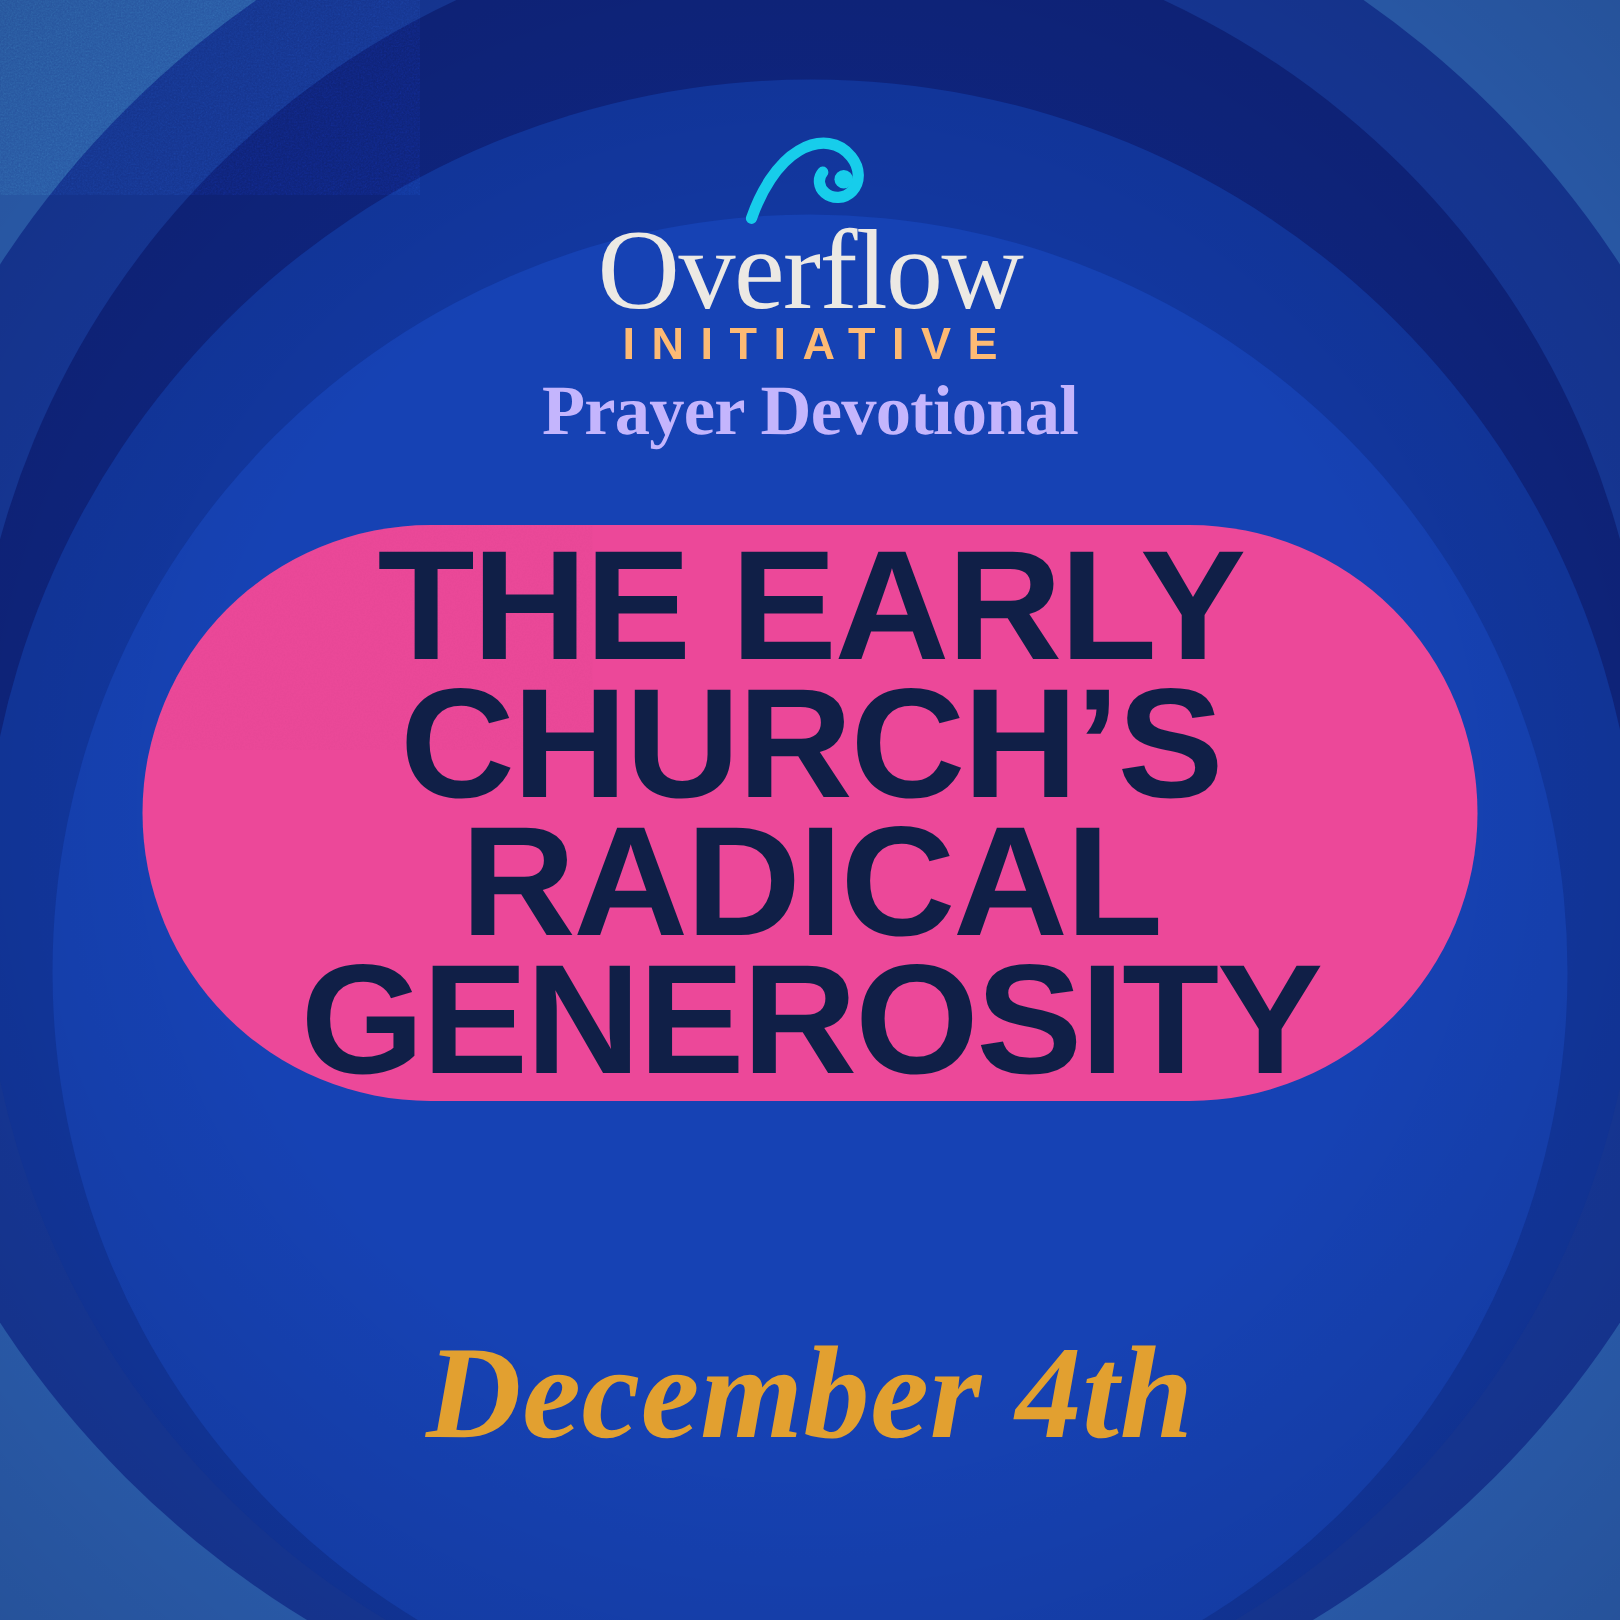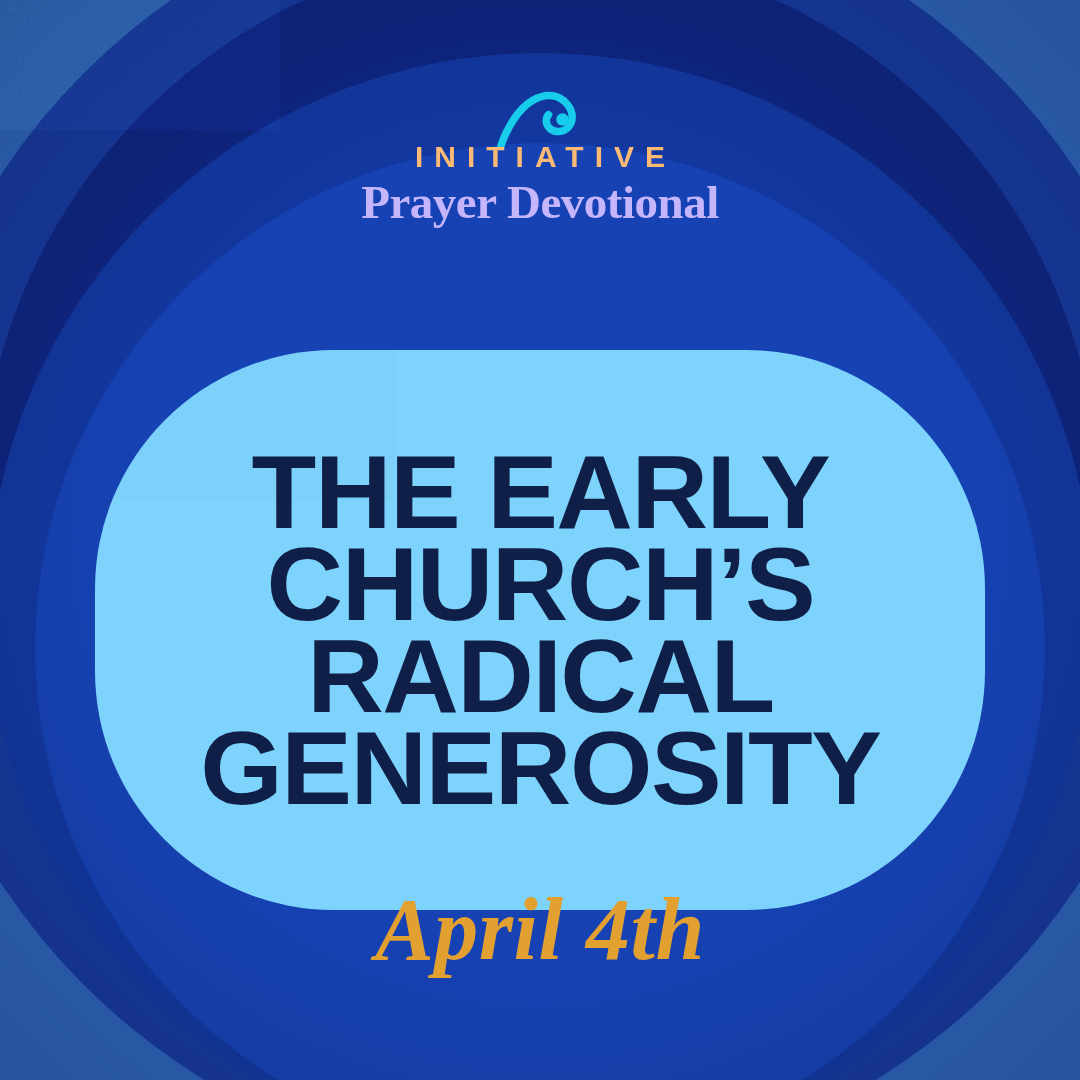--- a/index.html
+++ b/index.html
@@ -113,22 +113,22 @@
     color:#c4b5fd;
     letter-spacing:-.5px;
     margin-top:2px;
     line-height:1.1;
   }
 
   
   .pill {
     position:absolute;
     left:95px; top:350px;
-    width:890px; height:560px;
-    background:#7dd3fc;
+    width:890px; height:384px;
+    background:#ec4899;
     border-radius:239px;
     z-index:5;
     display:flex;
     align-items:center;
     justify-content:center;
     overflow:hidden;
   }
   .pill-grain {
     position:absolute; inset:0;
     opacity:.5;
@@ -186,20 +186,21 @@
   </svg>
   <div class="vignette"></div>
 
   <div class="logo">
 
     <svg class="wave-icon" width="86" height="62" viewBox="0 0 86 62" fill="none">
       <path d="M4 57.5C10 40 21 21 35.5 12.5C50 4 63 7 70.5 16.5C76.5 24 76.8 33.5 71 39.5C66 44.7 58 44.8 53 40.6C48.6 36.9 48.1 30.6 51.5 26.8" stroke="#17cdeb" stroke-width="7.5" stroke-linecap="round"></path>
       <circle cx="65.5" cy="31.5" r="6.2" fill="#17cdeb"></circle>
     </svg>
 
+    <div class="wordmark">Overflow</div>
     <div class="initiative">INITIATIVE</div>
     <div class="devotional">Prayer Devotional</div>
   </div>
 
   <div class="pill">
     <svg class="pill-grain" xmlns="http://www.w3.org/2000/svg">
       <filter id="paperNoise">
         <feTurbulence type="fractalNoise" baseFrequency="0.9" numOctaves="3" stitchTiles="stitch"></feTurbulence>
         <feColorMatrix type="saturate" values="0"></feColorMatrix>
         <feComponentTransfer>
@@ -207,15 +208,15 @@
           </feComponentTransfer>
       </filter>
       <rect width="100%" height="100%" filter="url(#paperNoise)"></rect>
     </svg>
     <h1 class="headline">THE EARLY
 CHURCH’S
 RADICAL
 GENEROSITY</h1>
   </div>
 
-  <div class="date">April 4th</div>
+  <div class="date">December 4th</div>
 
 </div>
 
 </body></html>

